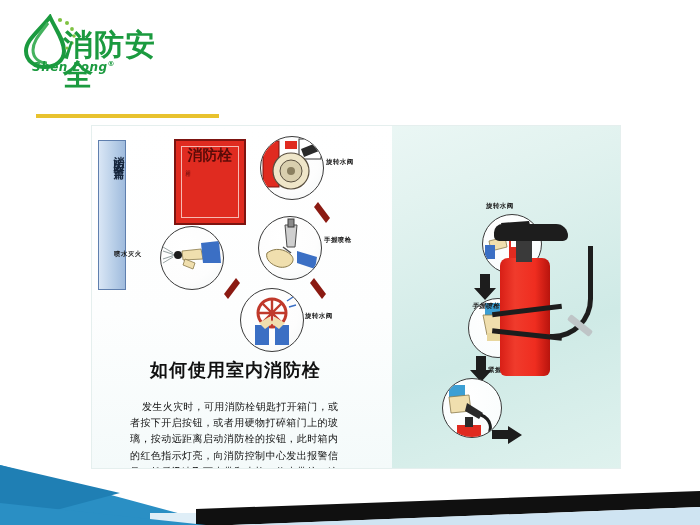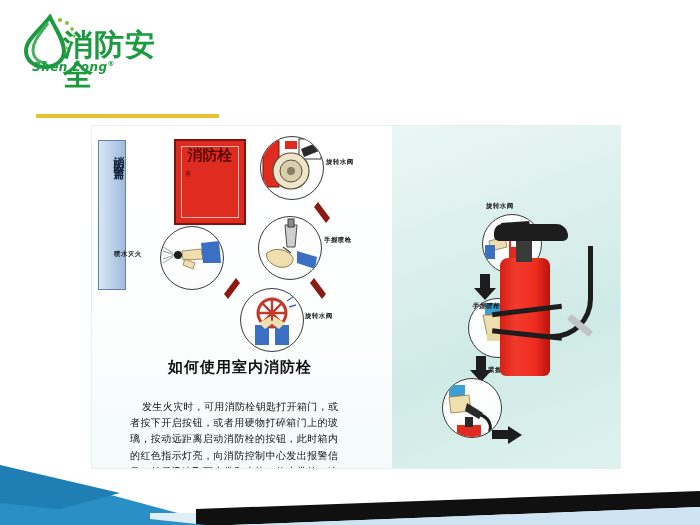--- a/index.html
+++ b/index.html
@@ -61,21 +61,21 @@
   .circ{position:absolute;border:1px solid #3b3b3b;border-radius:50%;
         background:radial-gradient(circle at 38% 32%,#ffffff 0%,#fdfdfd 60%,#f3f6f6 100%);
         overflow:hidden;}
   .circ.teal{background:radial-gradient(circle at 38% 32%,#ffffff 0%,#fafdfd 70%,#eef8f6 100%);}
 
   .pic-label{position:absolute;font-size:6.5px;font-weight:bold;color:#1b1b1b;
     white-space:nowrap;letter-spacing:.4px;font-family:"DejaVu Sans",sans-serif;}
 
   .sect-title{position:absolute;font-weight:bold;color:#111;letter-spacing:1px;
     font-family:"DejaVu Sans",sans-serif;}
-  .title-left{left:76px;top:232px;font-size:15px;}
+  .title-left{left:58px;top:232px;font-size:18px;}
   .title-right{left:300px;top:28px;font-size:13px;}
 
   .body-left{position:absolute;left:38px;top:273px;width:208px;font-size:10px;
     line-height:1.62;color:#111;text-align:justify;text-indent:12px;
     font-family:Liberation Sans, sans-serif;}
   .body-right{position:absolute;left:270px;top:56px;width:98px;font-size:6.4px;
     line-height:1.72;color:#111;text-align:justify;
     font-family:"DejaVu Sans",sans-serif;}
 
   

